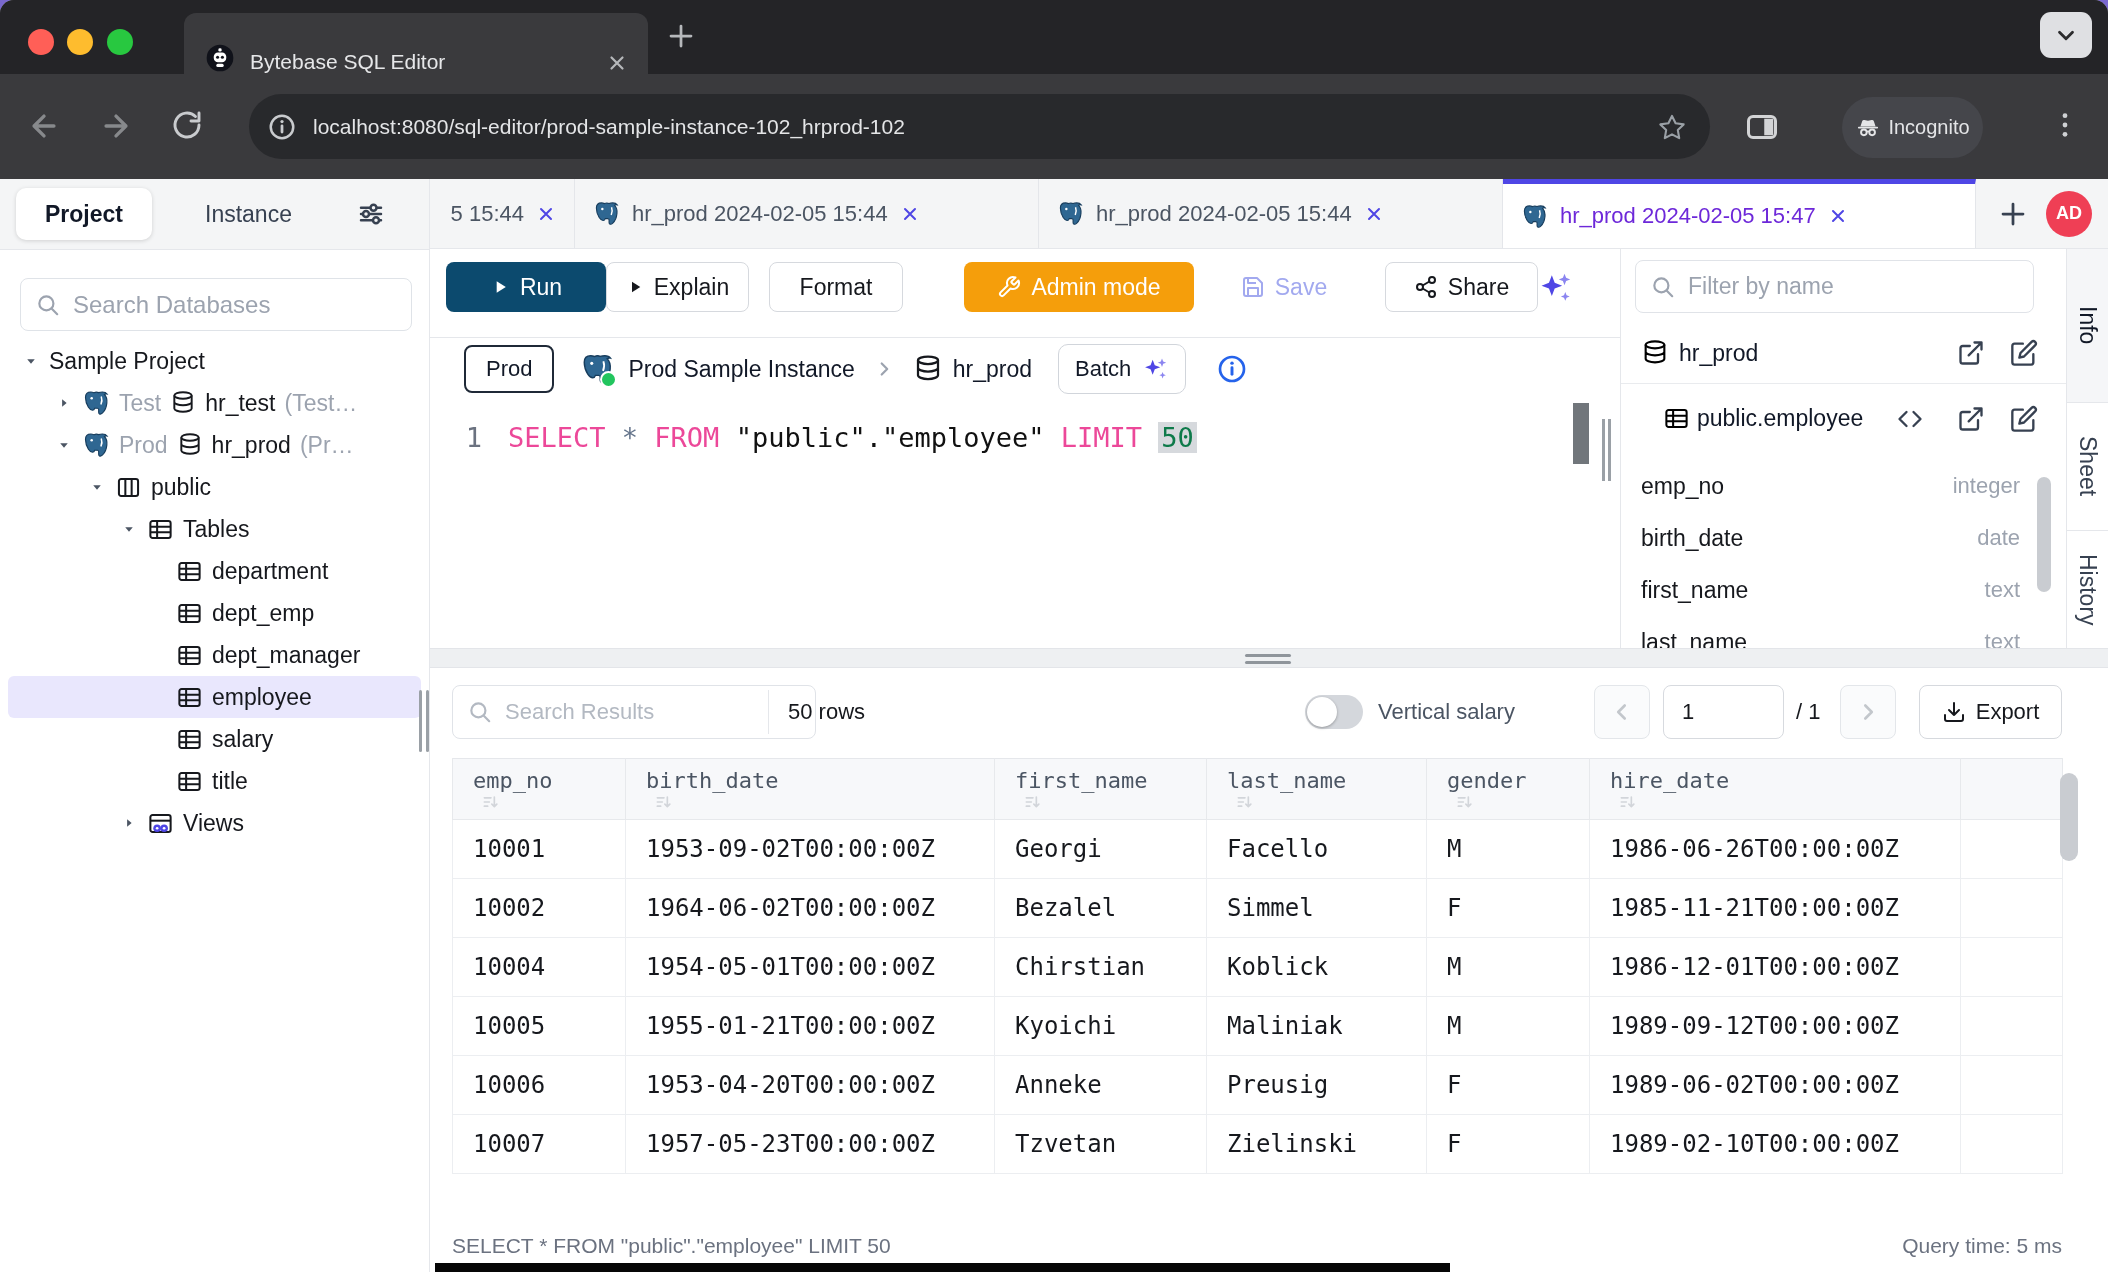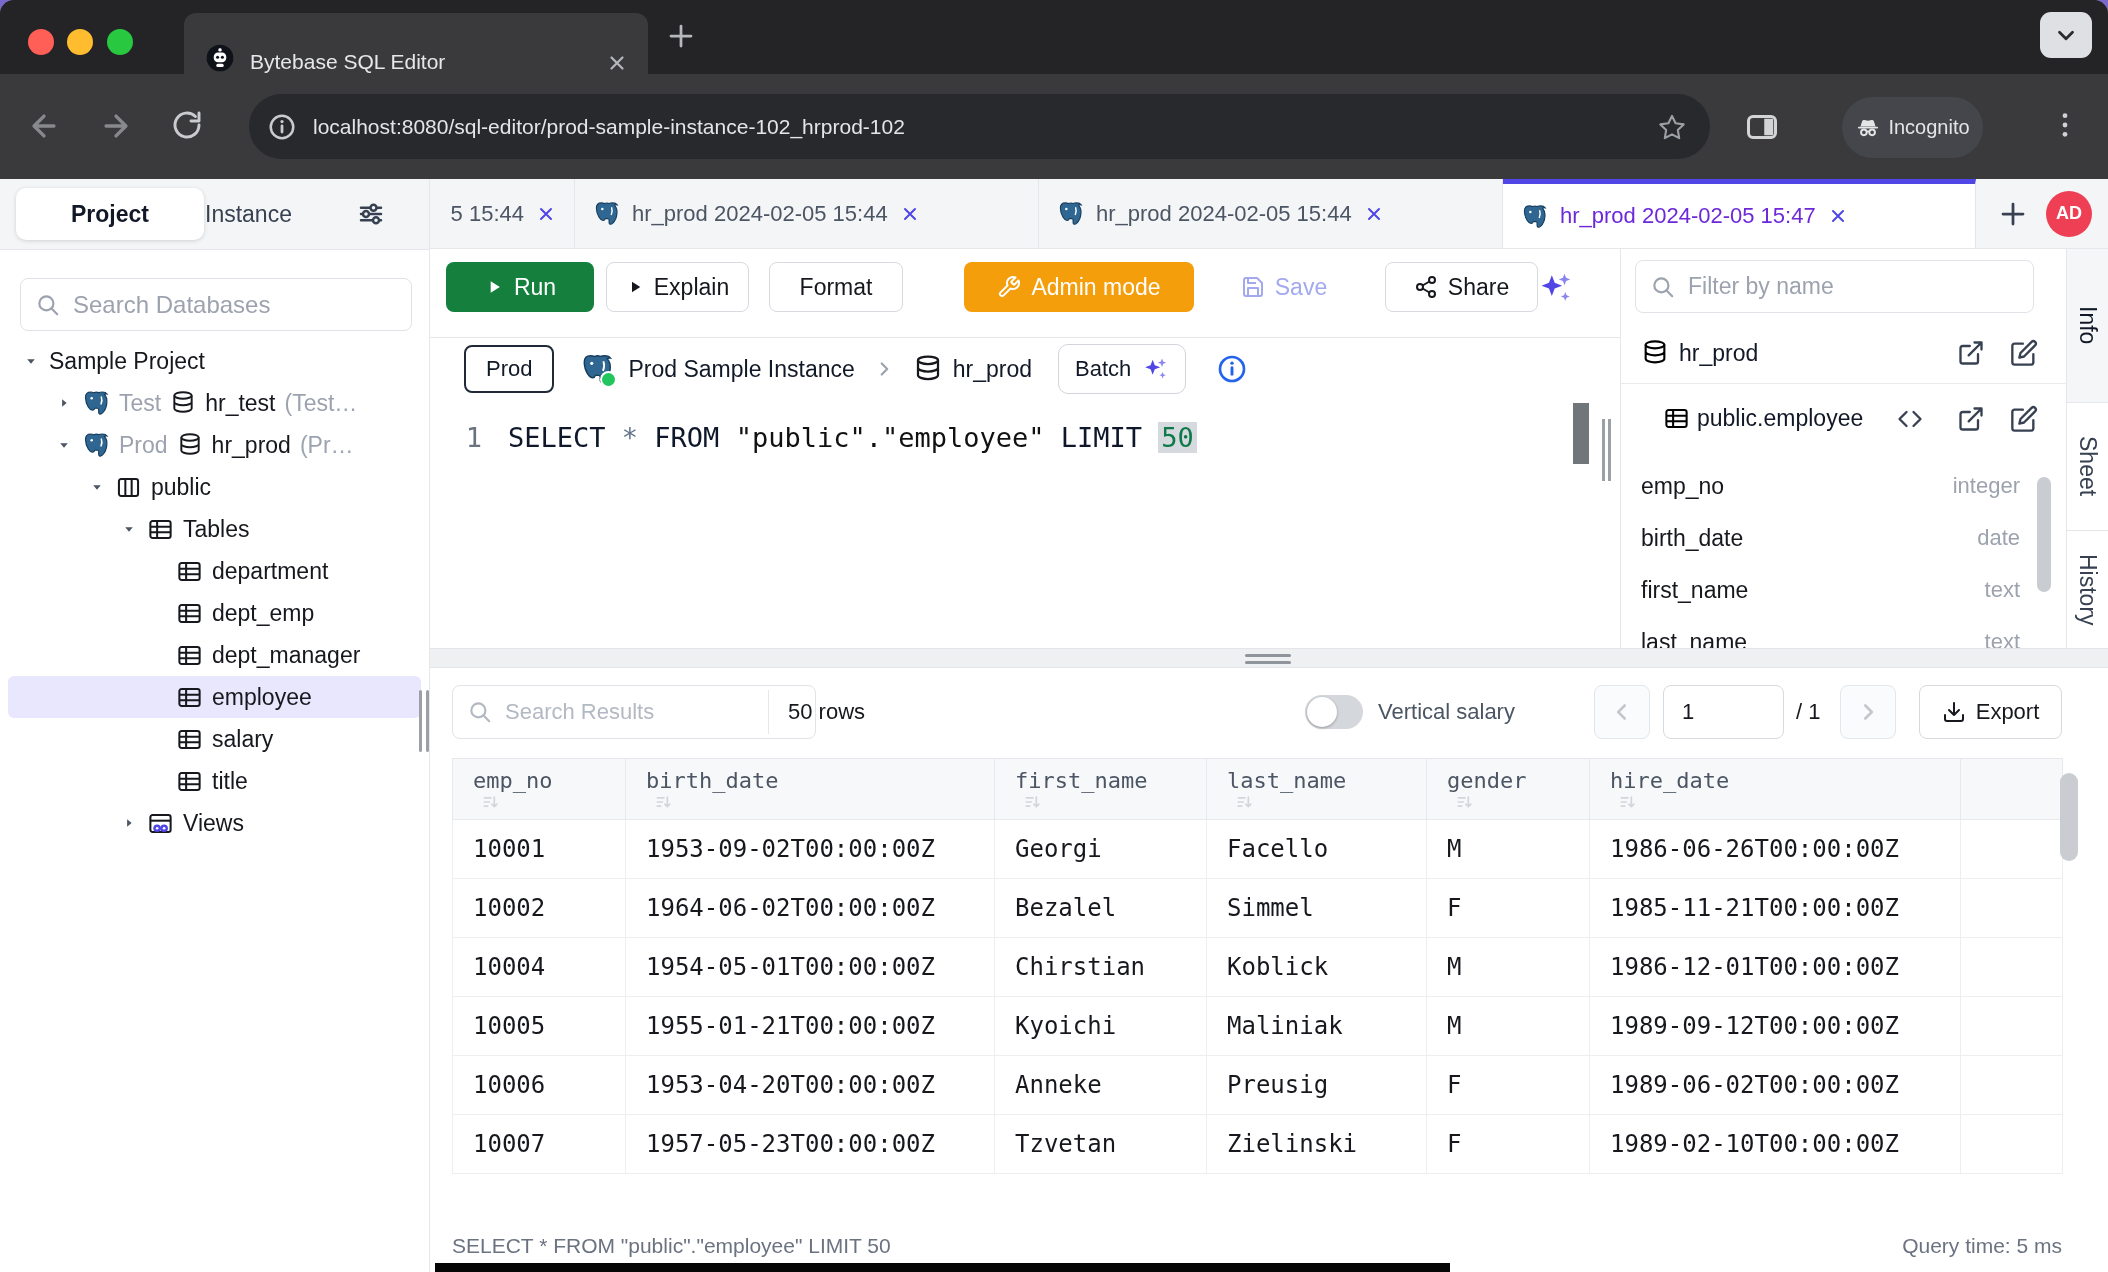--- a/index.html
+++ b/index.html
@@ -23,21 +23,21 @@
   .urltext{margin-left:16px;font-size:21px;color:#e4e5e7;flex:1;white-space:nowrap;overflow:hidden;}
   .incog{position:absolute;left:1842px;top:23px;width:141px;height:61px;border-radius:31px;background:#45464b;display:flex;align-items:center;justify-content:center;gap:7px;}
   .incog span{font-size:20px;color:#e4e5e7;}
   .panelic{position:absolute;left:1744px;top:35px;}
   .dots{position:absolute;left:2049px;top:35px;}
 
   
   .app{flex:1;display:flex;background:#fff;min-height:0;}
   .sidebar{position:relative;width:430px;flex:0 0 auto;border-right:1px solid #e5e7eb;box-sizing:border-box;background:#fff;}
   .side-header{position:relative;height:70px;background:#f4f5f6;border-bottom:1px solid #e5e7eb;}
-  .projpill{position:absolute;left:16px;top:9px;width:188px;height:52px;background:#fff;border-radius:10px;box-shadow:0 1px 4px rgba(0,0,0,.15);
+  .projpill{position:absolute;left:16px;top:9px;width:136px;height:52px;background:#fff;border-radius:10px;box-shadow:0 1px 4px rgba(0,0,0,.15);
             display:flex;align-items:center;justify-content:center;font-size:23px;font-weight:600;color:#111827;}
   .instlbl{position:absolute;left:205px;top:0;height:70px;display:flex;align-items:center;font-size:23px;color:#374151;}
   .sliders{position:absolute;left:356px;top:20px;}
   .side-search{position:absolute;left:20px;top:99px;width:392px;height:53px;border:1px solid #dfe3e8;border-radius:8px;box-sizing:border-box;display:flex;align-items:center;padding:0 14px;gap:10px;background:#fff;}
   .side-search input{border:0;outline:0;flex:1;font-size:24px;color:#374151;font-family:inherit;background:transparent;}
   .side-search input::placeholder{color:#9ca3af;}
   .tree{position:absolute;left:0;top:161px;right:0;}
   .trow{height:42px;display:flex;align-items:center;gap:9px;font-size:23px;color:#16181d;white-space:nowrap;overflow:hidden;}
   .trow .dim{color:#9ca3af;}
   .ind0{padding-left:22px}.ind1{padding-left:55px}.ind2{padding-left:88px}.ind3{padding-left:120px}.ind4{padding-left:176px}
@@ -56,36 +56,36 @@
   .etab.t2,.etab.t3{width:464px;}
   .etab.active{width:473px;background:#fff;border-top:5px solid #4f46e5;color:#6d28d9;}
   .tb-plus{margin-left:22px;align-self:center;color:#374151;display:flex;}
   .avatar{align-self:center;margin-left:18px;width:46px;height:46px;border-radius:50%;background:#ef3f55;color:#fff;font-size:18px;font-weight:700;display:flex;align-items:center;justify-content:center;}
 
   
   .upper{height:399px;flex:0 0 auto;display:flex;min-width:0;}
   .editor-col{position:relative;width:1190px;flex:0 0 auto;display:flex;flex-direction:column;}
   .toolbar{position:relative;height:88px;flex:0 0 auto;}
   .tbtn{position:absolute;top:13px;height:50px;border-radius:8px;display:flex;align-items:center;justify-content:center;gap:10px;font-size:23px;box-sizing:border-box;background:#fff;}
-  .b-run{left:16px;width:148px;background:#15803d;color:#fff;}
+  .b-run{left:16px;width:160px;background:#0c4a6e;color:#fff;}
   .b-explain{left:176px;width:143px;border:1px solid #d6d9de;color:#16181d;}
   .b-format{left:339px;width:134px;border:1px solid #d6d9de;color:#16181d;}
   .b-admin{left:534px;width:230px;background:#f59e0b;color:#fff;}
   .b-save{left:787px;width:134px;color:#a2a9ef;}
   .b-share{left:955px;width:153px;border:1px solid #d6d9de;color:#16181d;}
   .spark-btn{position:absolute;left:1106px;top:20px;}
   .breadcrumb{height:63px;flex:0 0 auto;border-top:1px solid #e5e7eb;display:flex;align-items:center;padding-left:34px;box-sizing:border-box;}
   .envchip{border:2px solid #1f2937;border-radius:8px;height:48px;padding:0 20px;display:flex;align-items:center;font-size:22px;color:#111827;box-sizing:border-box;}
   .crumbtext{font-size:23px;color:#111827;}
   .crumbsep{color:#9ca3af;font-size:26px;margin:0 18px;}
   .batchchip{border:1px solid #d1d5db;border-radius:10px;height:50px;padding:0 16px;display:flex;align-items:center;gap:10px;font-size:22px;color:#111827;box-sizing:border-box;margin-left:26px;}
   .code{position:relative;flex:1;font-family:"DejaVu Sans Mono",monospace;}
   .codeline{position:absolute;left:0;top:22px;display:flex;font-size:27px;line-height:32px;}
   .gutter{width:78px;text-align:right;color:#6b7280;flex:0 0 auto;padding-right:26px;box-sizing:border-box;}
-  .tk-kw{color:#0f172a;text-align:center;} .tk-op{color:#64748b;} .tk-id{color:#111111;} .tk-pl{color:#111111;}
+  .tk-kw{color:#ec4899;text-align:center;} .tk-op{color:#64748b;} .tk-id{color:#111111;} .tk-pl{color:#111111;}
   .tk-num{color:#0e7a4a;background:#d6d9dd;padding:0 3px;}
   .ed-scroll{position:absolute;left:1143px;top:3px;width:16px;height:61px;background:#71767b;}
   .vsplit{position:absolute;left:1172px;top:19px;width:10px;height:62px;display:flex;gap:3px;}
   .vsplit i{width:3px;height:100%;background:#9aa0a6;}
 
   
   .right-panel{position:relative;width:446px;flex:0 0 auto;border-left:1px solid #e5e7eb;box-sizing:border-box;overflow:hidden;background:#fff;}
   .filter{position:absolute;left:14px;top:11px;width:399px;height:53px;border:1px solid #e0e3e8;border-radius:8px;box-sizing:border-box;display:flex;align-items:center;padding:0 14px;gap:10px;}
   .filter input{border:0;outline:0;flex:1;font-size:23px;font-family:inherit;background:transparent;color:#374151;}
   .filter input::placeholder{color:#9ca3af;}

